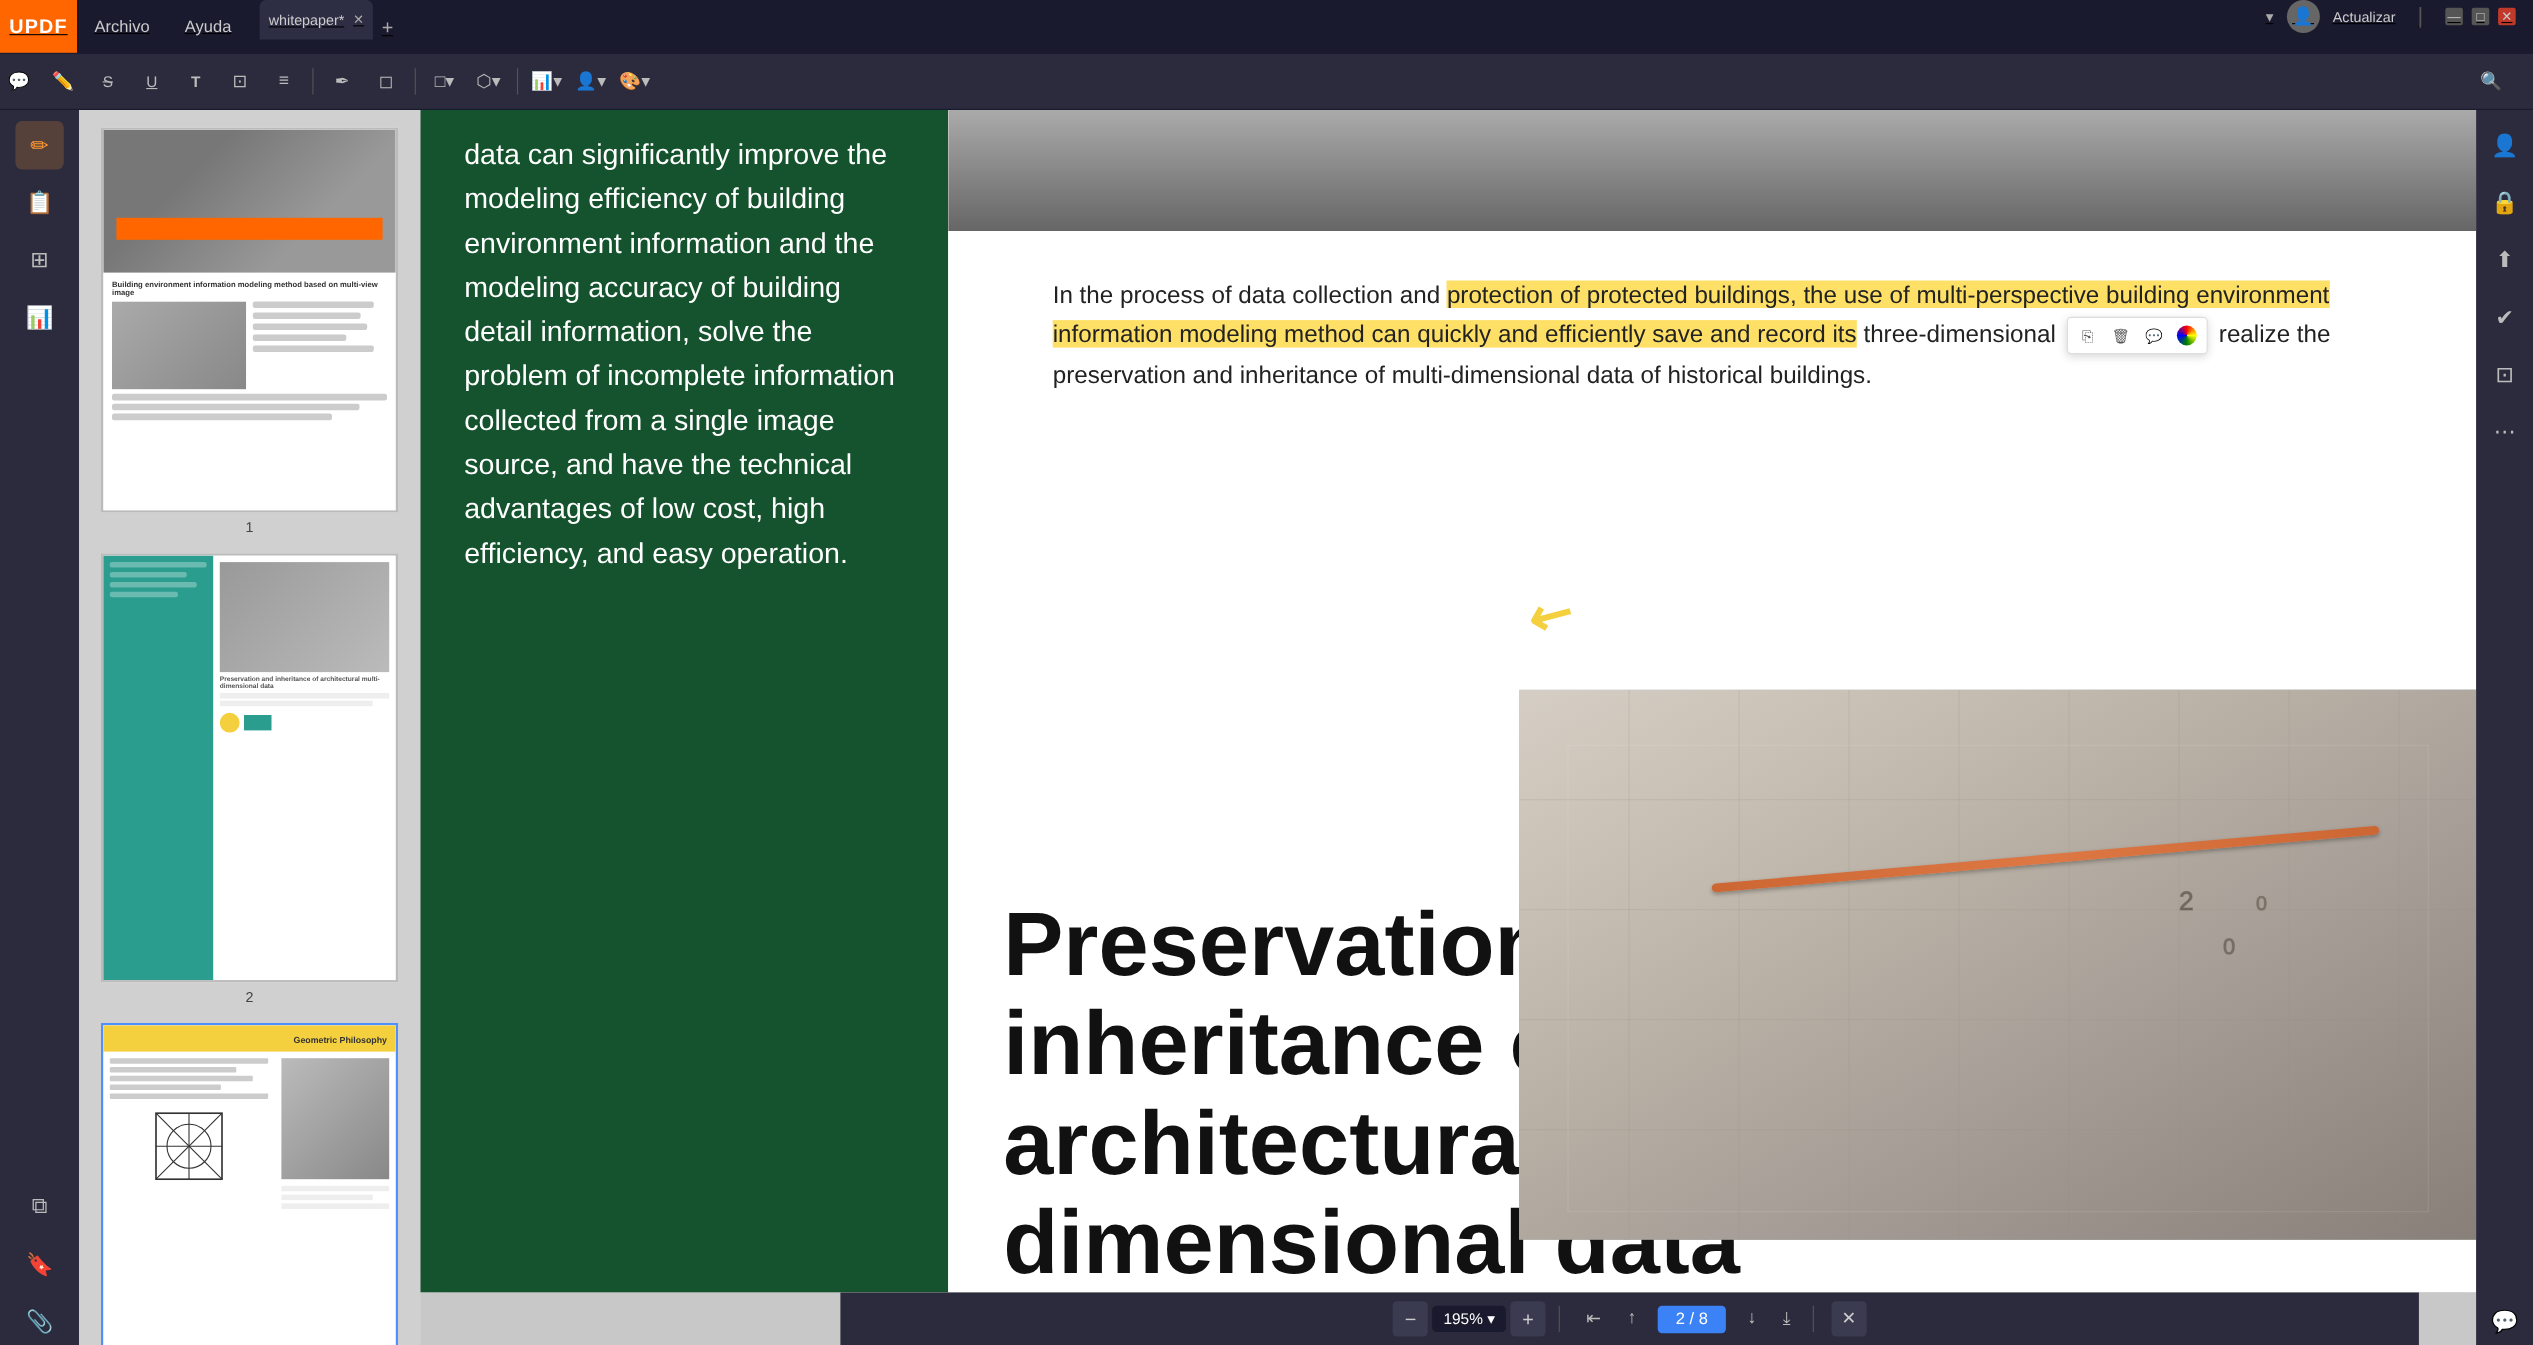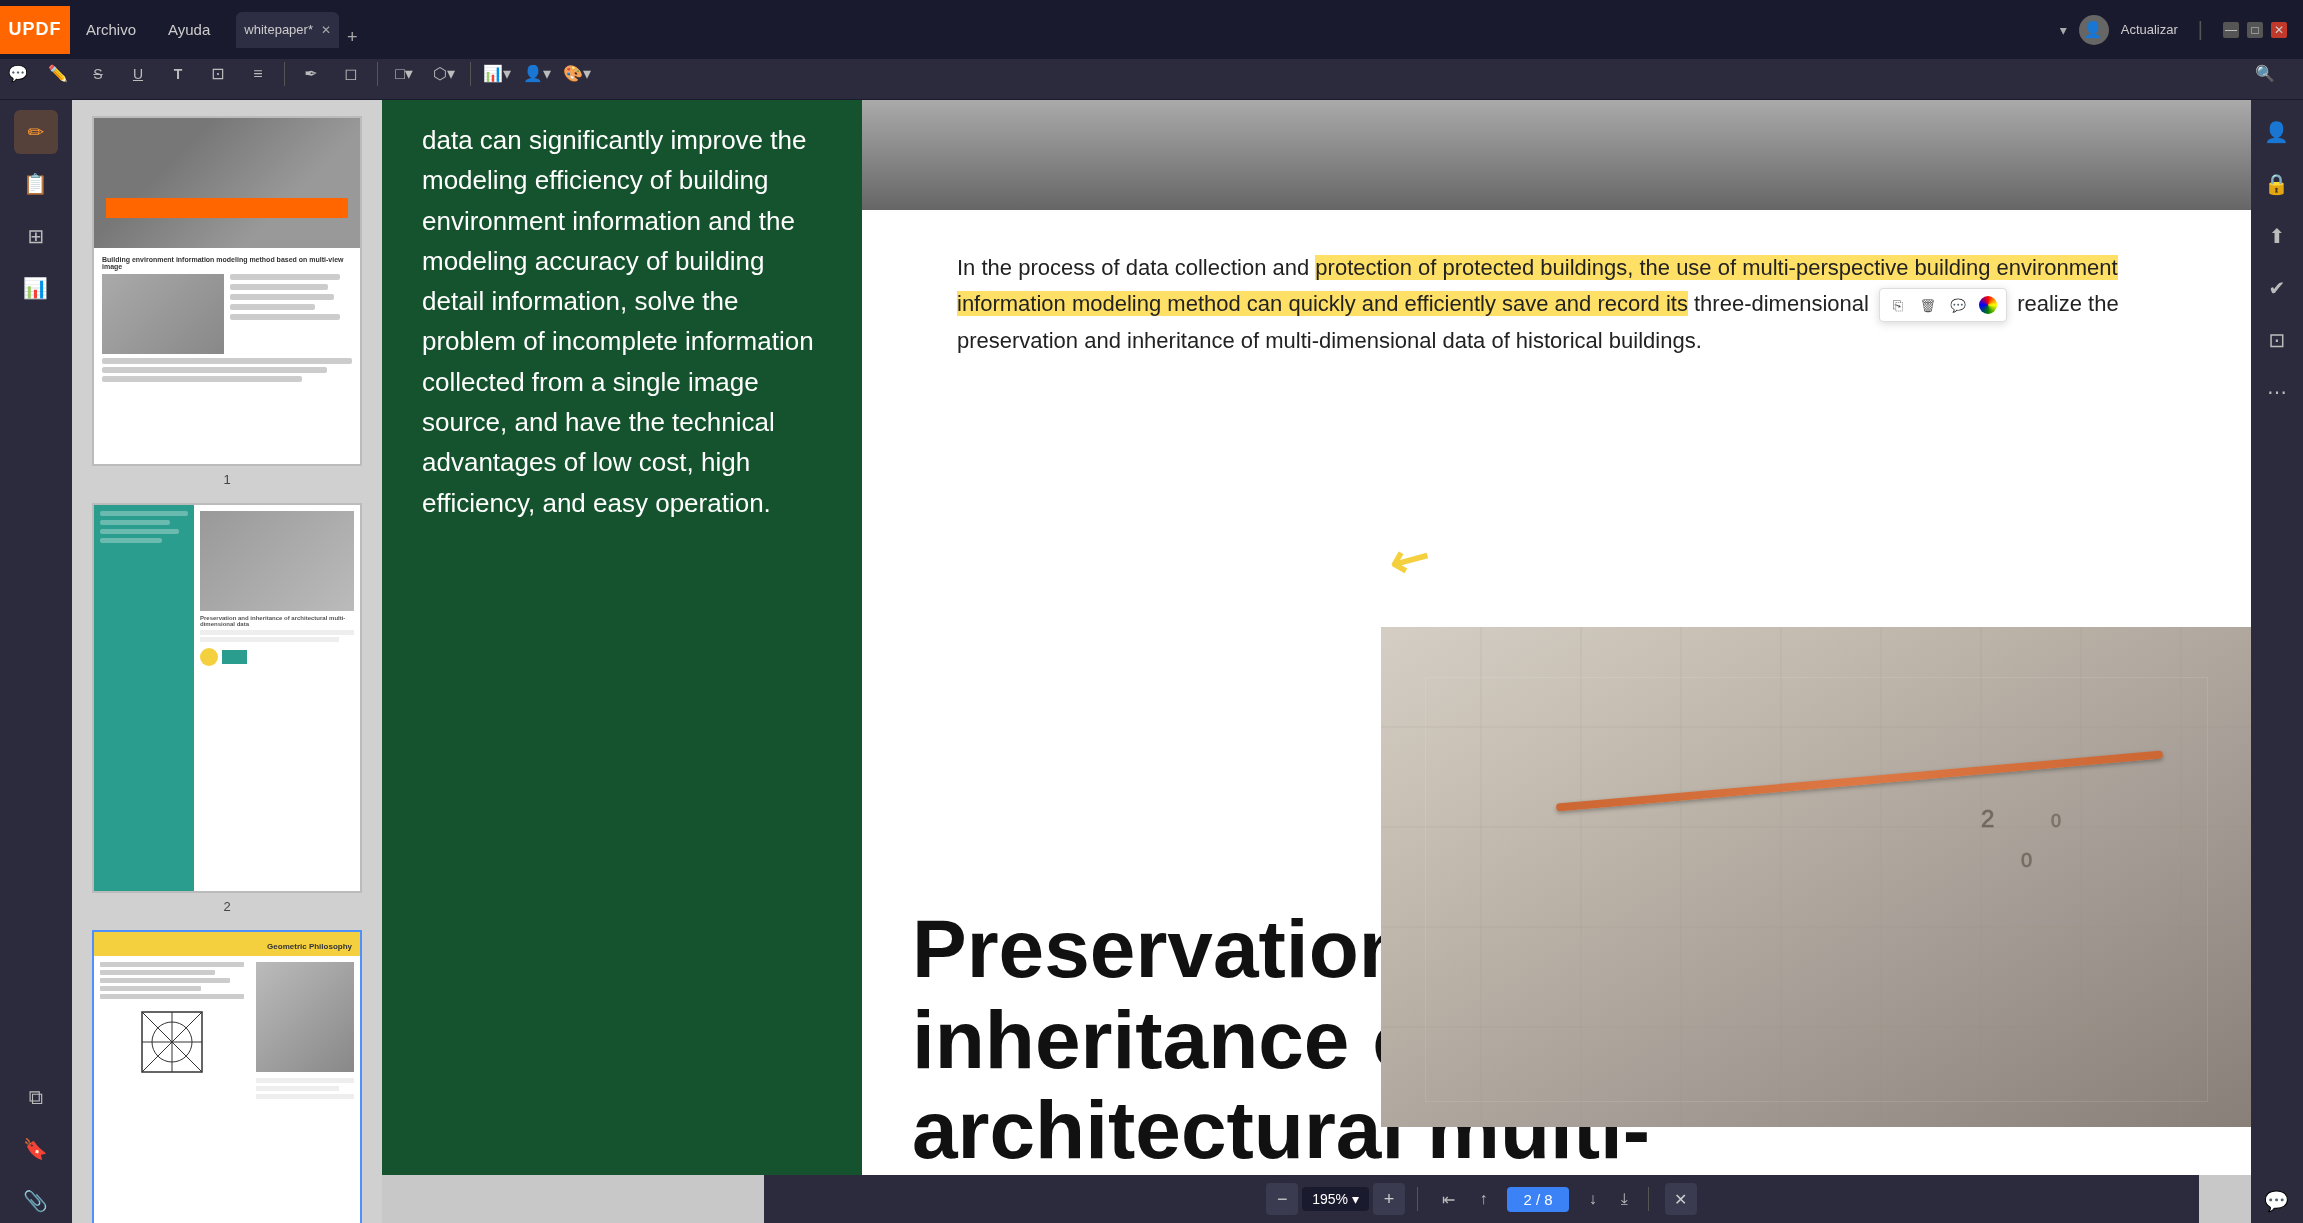--- a/index.html
+++ b/index.html
@@ -1,21 +1,21 @@
 <!DOCTYPE html>
 <html><head>
   <meta charset="utf-8">
   <style>
     * { margin: 0; padding: 0; box-sizing: border-box; }
     body { width: 2303px; height: 1223px; background: #e8e8e8; font-family: Arial, sans-serif; overflow: hidden; position: relative; }
 
     
     .title-bar {
-      position: absolute; top: 0; left: 0; right: 0; height: 59px;
-      background: #1a1a2e; display: flex; align-items: center; z-index: 100;
+      position: absolute; top: 0; left: 0; right: 0; height: 49px;
+      background: #1a1a2e; display: flex; align-items: flex-start; z-index: 100; text-decoration: underline;
     }
     .title-bar-logo {
       width: 70px; height: 48px; background: #ff6600;
       display: flex; align-items: center; justify-content: center;
       color: white; font-weight: bold; font-size: 18px; letter-spacing: 1px;
     }
     .title-bar-menu { display: flex; align-items: center; gap: 0; }
     .title-bar-menu-item {
       color: #ccc; padding: 0 16px; height: 48px;
       display: flex; align-items: center; font-size: 15px; cursor: pointer;
@@ -409,20 +409,21 @@
               <span> realize the</span><br>
               preservation and inheritance of multi-dimensional data of historical buildings.
             </div>
           </div>
 
           <div class="heading-section">
             <div class="heading-text">
               <span>Preservation and</span><br>
               <span>inheritance of</span><br>
               <span>architectural multi-</span><br>
+              <span>dimensional data</span>
             </div>
           </div>
         </div>
       </div>
     </div>
 
     <div class="bottom-image">
 
       <div style="width:100%;height:100%;background:linear-gradient(150deg, #d5cec4 0%, #c8c0b5 20%, #b8b0a5 40%, #a8a098 60%, #989088 80%, #888078 100%); position:relative; overflow:hidden;">
 

